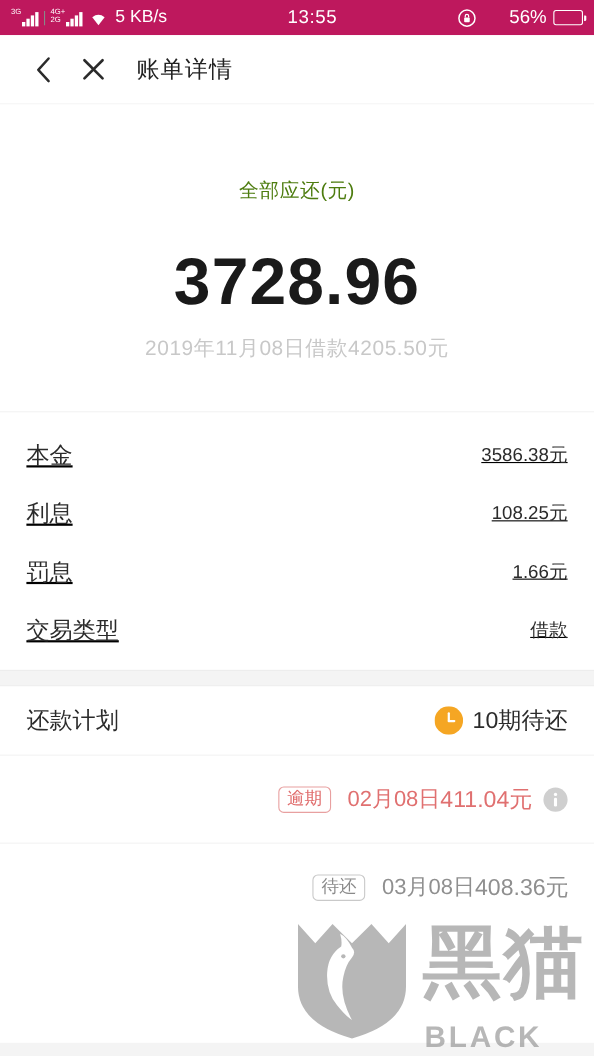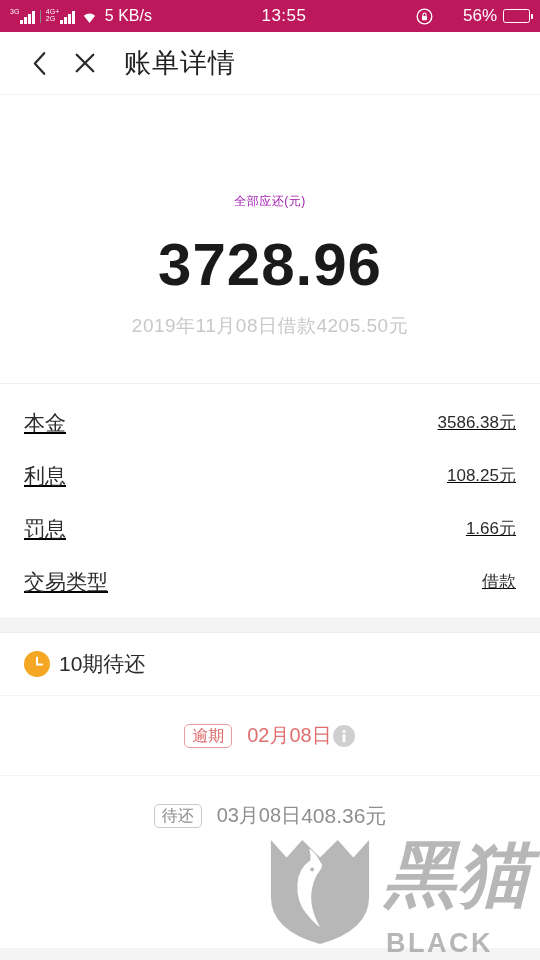--- a/index.html
+++ b/index.html
@@ -126,44 +126,43 @@
     align-items: center;
     justify-content: center;
     flex: 0 0 auto;
   }
   .chev {
     width: 15px;
     height: 25px;
   }
   .xmark { width: 22px; height: 22px; }
   .header-title {
-    font-size: 27px;
+    font-size: 21px;
     color: #222222;
     margin-left: 16px;
     letter-spacing: 1px;
   }
 
   
   .summary {
     background: #ffffff;
     padding-top: 66px;
     padding-bottom: 44px;
     text-align: center;
   }
   .summary-label {
-    font-size: 12px;
-    color: #a21caf;
+    font-size: 18px;
+    color: #4d7c0f;
     letter-spacing: 0.5px;
-    margin-top: 32px;
   }
   .summary-amount {
     font-size: 60px;
     font-weight: bold;
     color: #1a1a1a;
-    margin-top: 20px;
+    margin-top: 36px;
     letter-spacing: 1px;
   }
   .summary-sub {
     font-size: 19px;
     color: #c8c8c8;
     margin-top: 14px;
     letter-spacing: 0.5px;
   }
 
   .gap-band {
@@ -221,22 +220,22 @@
   .plan-status-text {
     font-size: 21px;
     color: #2b2b2b;
   }
 
   .plan-rows { background: #ffffff; }
   .plan-row {
     height: 80px;
     display: flex;
     align-items: center;
-    justify-content: center;
-    padding: 0 40px;
+    justify-content: flex-end;
+    padding: 0 23px;
     box-sizing: border-box;
     border-top: 1px solid #f3f3f3;
   }
   .plan-row-left {
     display: flex;
     align-items: center;
     gap: 15px;
   }
   .badge {
     font-size: 16px;
@@ -290,21 +289,20 @@
   .wm-cn {
     position: absolute;
     left: 116px;
     top: 6px;
     font-size: 72px;
     font-weight: bold;
     color: #8c8c8c;
     line-height: 1;
     letter-spacing: 2px;
     font-family: "DejaVu Sans", sans-serif;
-    font-style: italic;
   }
   .wm-en {
     position: absolute;
     left: 118px;
     top: 96px;
     font-size: 27px;
     font-weight: bold;
     color: #8c8c8c;
     letter-spacing: 2.5px;
   }
@@ -391,37 +389,39 @@
   </div>
   <div class="detail-row">
     <span class="detail-label">交易类型</span>
     <span class="detail-value">借款</span>
   </div>
 </div>
 
 <div class="gap-band"></div>
 
 <div class="plan-head">
+  <span class="plan-title">还款计划</span>
   <span class="plan-status">
     <svg class="clock-icon" viewBox="0 0 26 26">
       <circle cx="13" cy="13" r="13" fill="#f5a623"></circle>
       <line x1="13" y1="6.5" x2="13" y2="13.5" stroke="#ffffff" stroke-width="2" stroke-linecap="round"></line>
       <line x1="13" y1="13.5" x2="18" y2="13.5" stroke="#ffffff" stroke-width="2" stroke-linecap="round"></line>
     </svg>
     <span class="plan-status-text">10期待还</span>
   </span>
 </div>
 
 <div class="plan-rows">
   <div class="plan-row">
     <span class="plan-row-left">
       <span class="badge">逾期</span>
       <span class="plan-date">02月08日</span>
     </span>
     <span class="plan-row-right">
+      <span class="plan-amount">411.04元</span>
       <svg class="info-icon" viewBox="0 0 24 24">
         <circle cx="12" cy="12" r="11" fill="#cfcfcf"></circle>
         <circle cx="12" cy="7.2" r="1.5" fill="#ffffff"></circle>
         <rect x="10.6" y="10.2" width="2.8" height="8" rx="1.2" fill="#ffffff"></rect>
       </svg>
     </span>
   </div>
   <div class="plan-row">
     <span class="plan-row-left">
       <span class="badge pending">待还</span>

